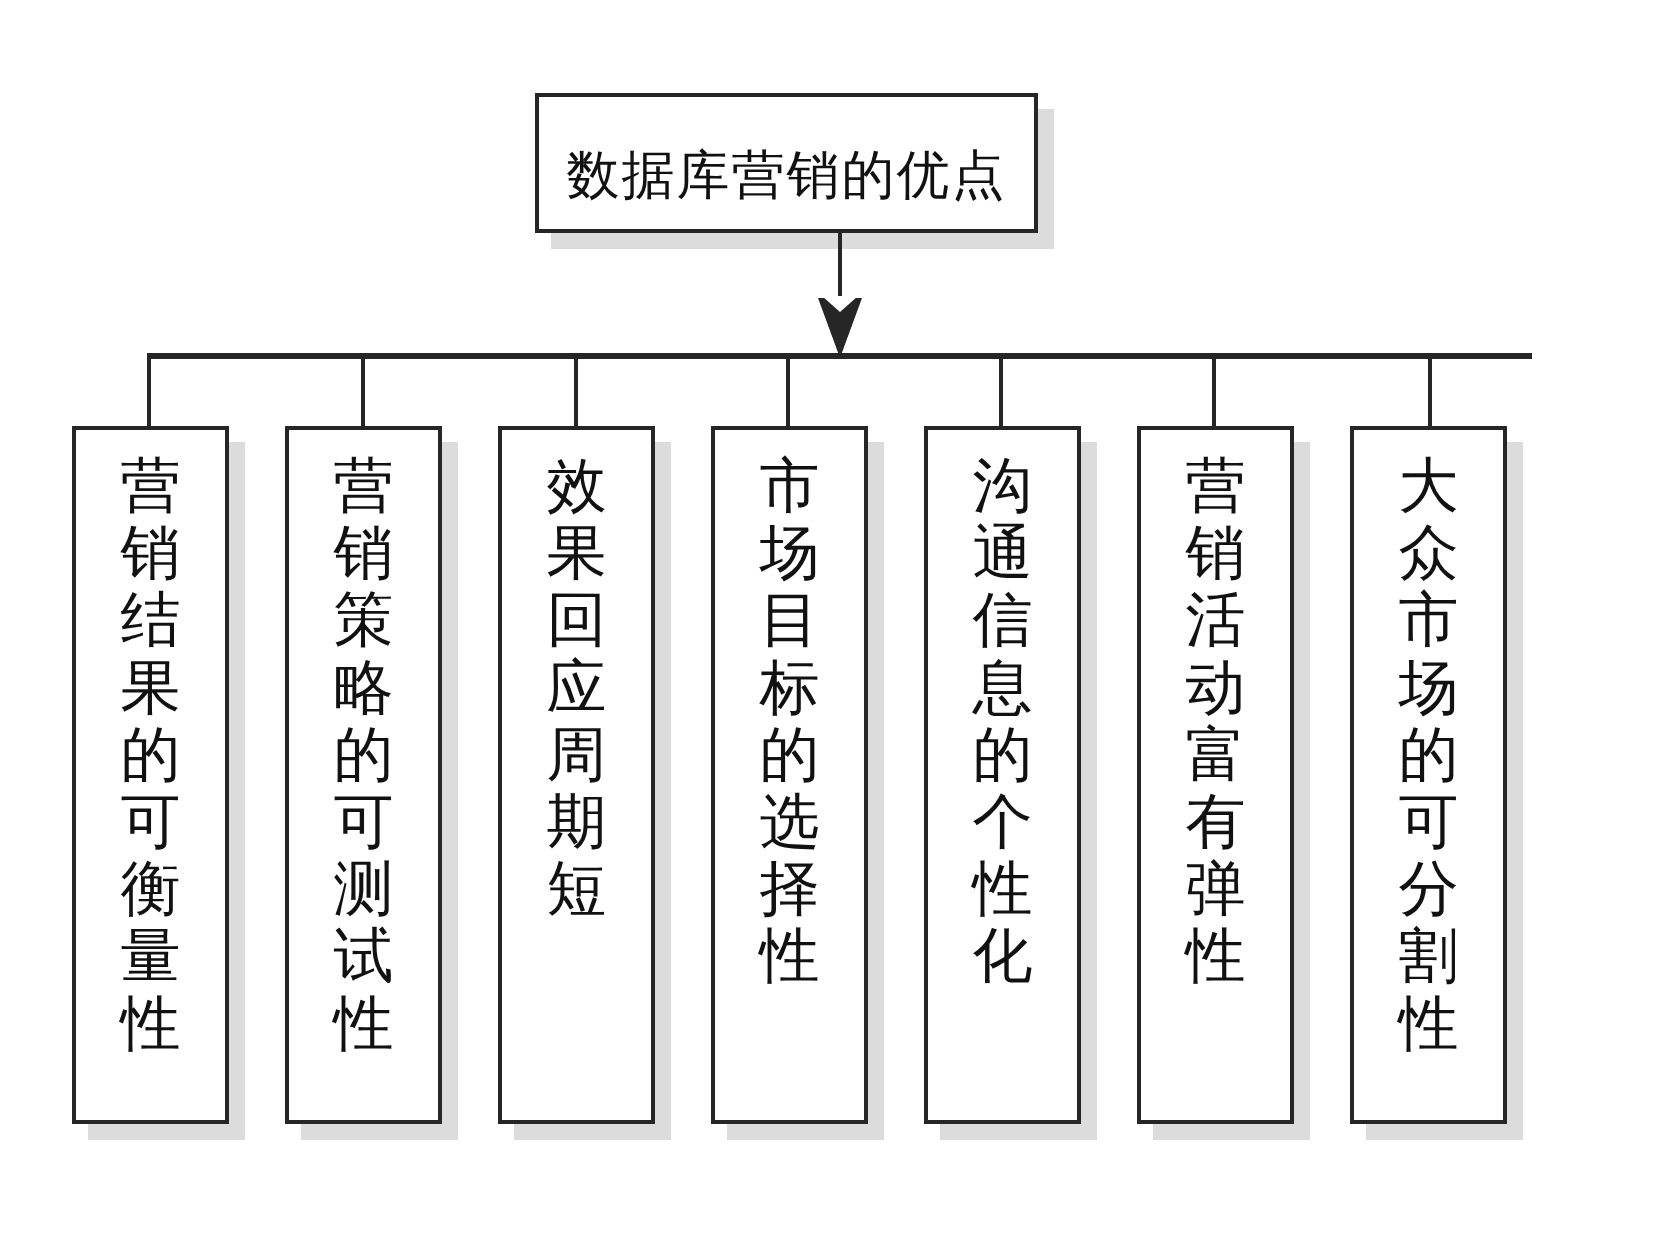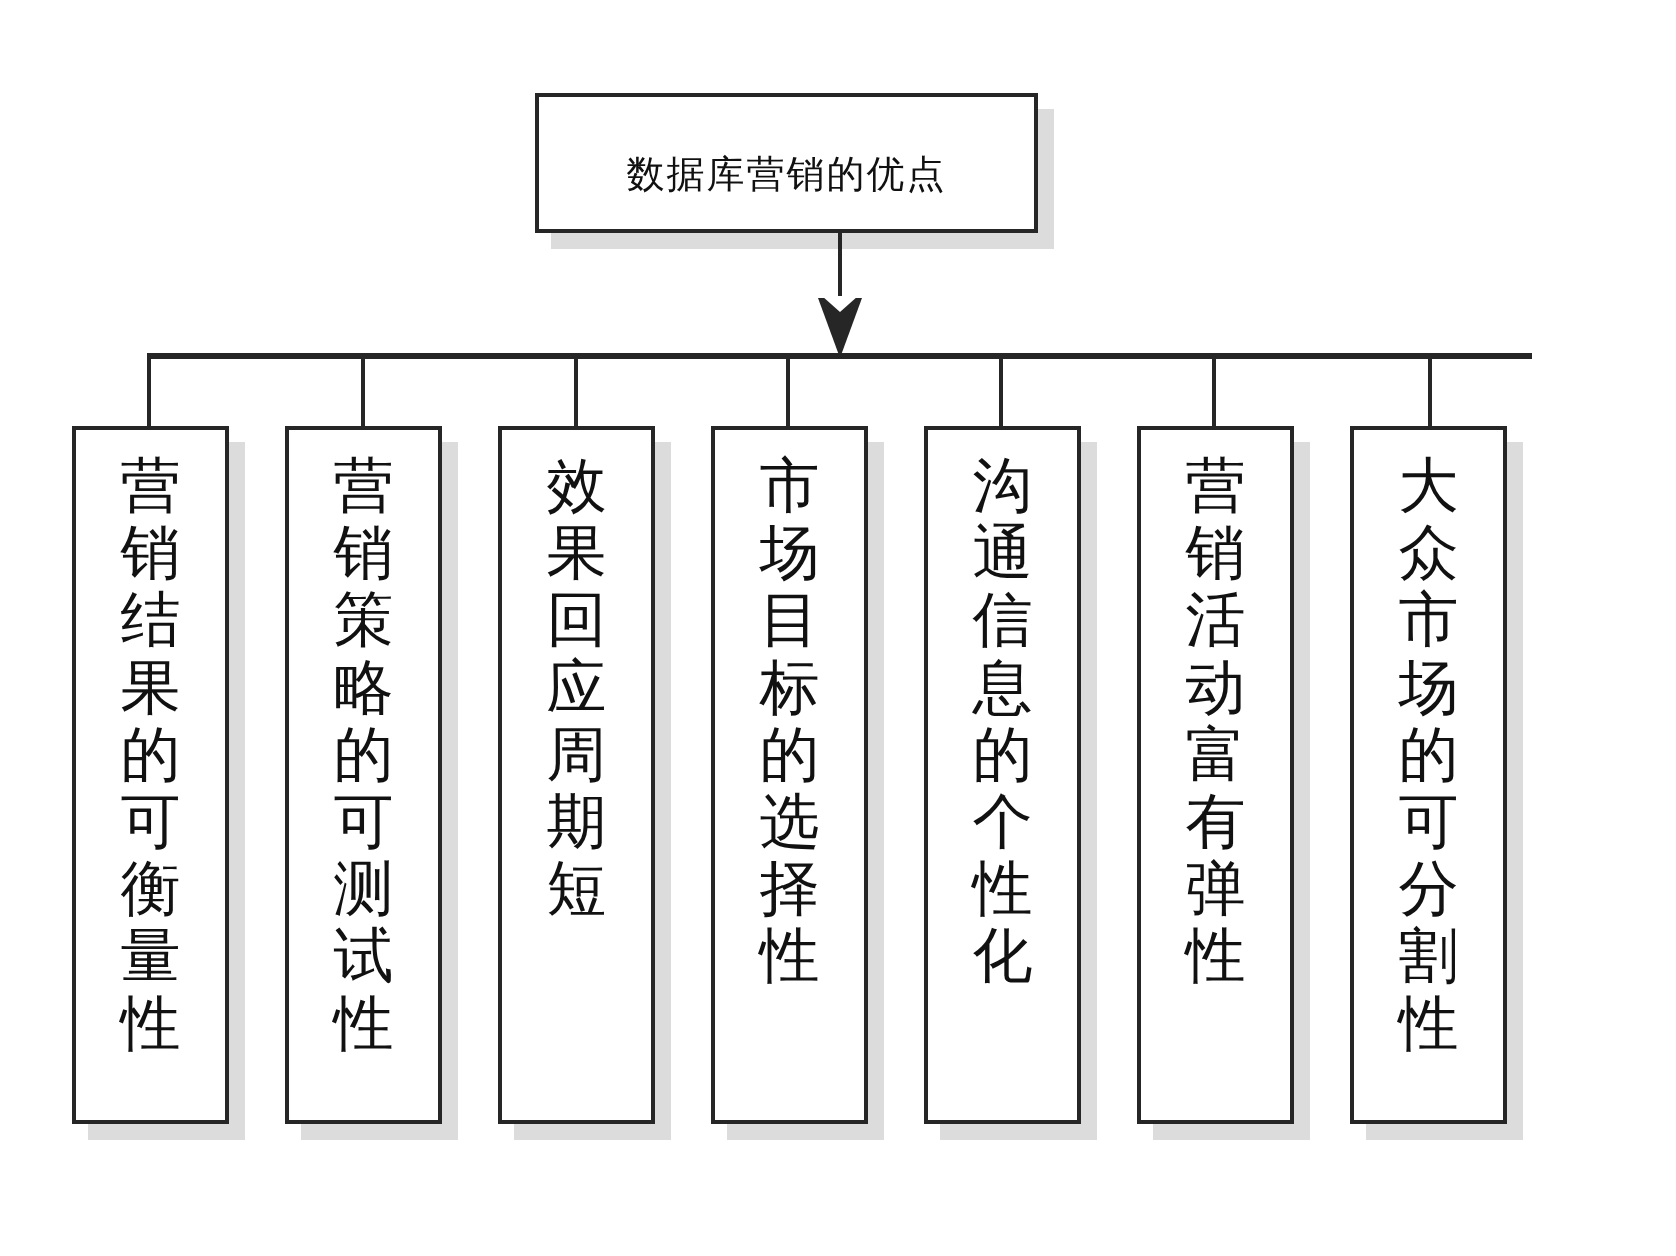--- a/index.html
+++ b/index.html
@@ -43,21 +43,21 @@
     align-items: center;
     justify-content: center;
   }
   #root-shadow {
     left: 551px;
     top: 109px;
     width: 503px;
     height: 140px;
   }
   .root-label {
-    font-size: 38px;
+    font-size: 53px;
     line-height: 1;
     color: #111111;
     letter-spacing: 2px;
     white-space: nowrap;
     margin-top: 22px;
   }
 
   
   #bus {
     position: absolute;

